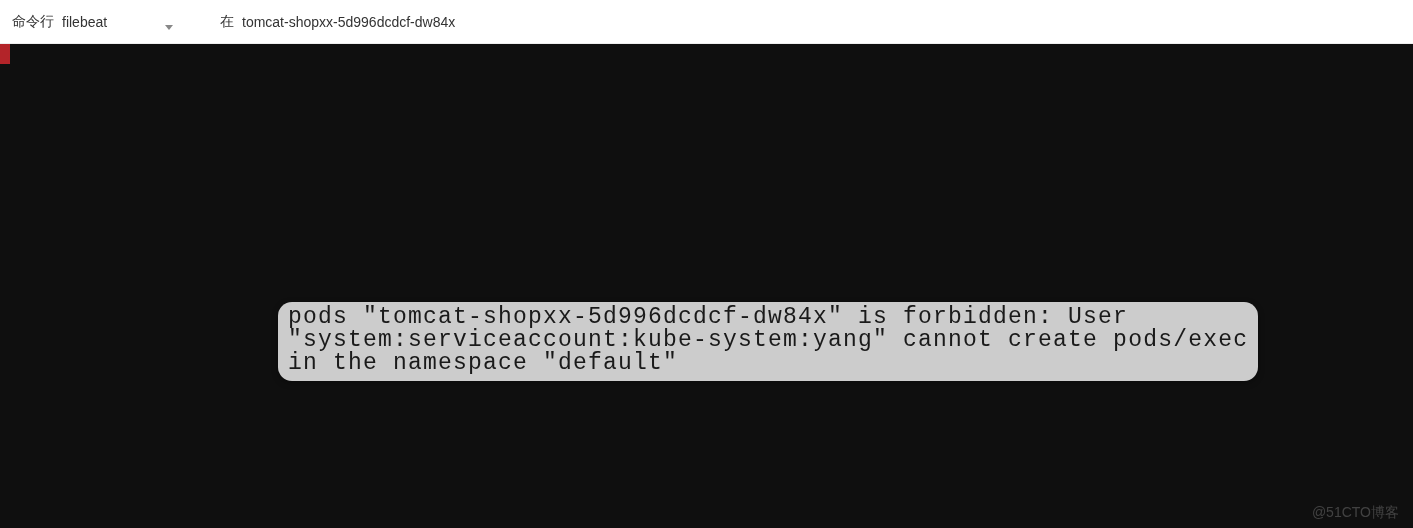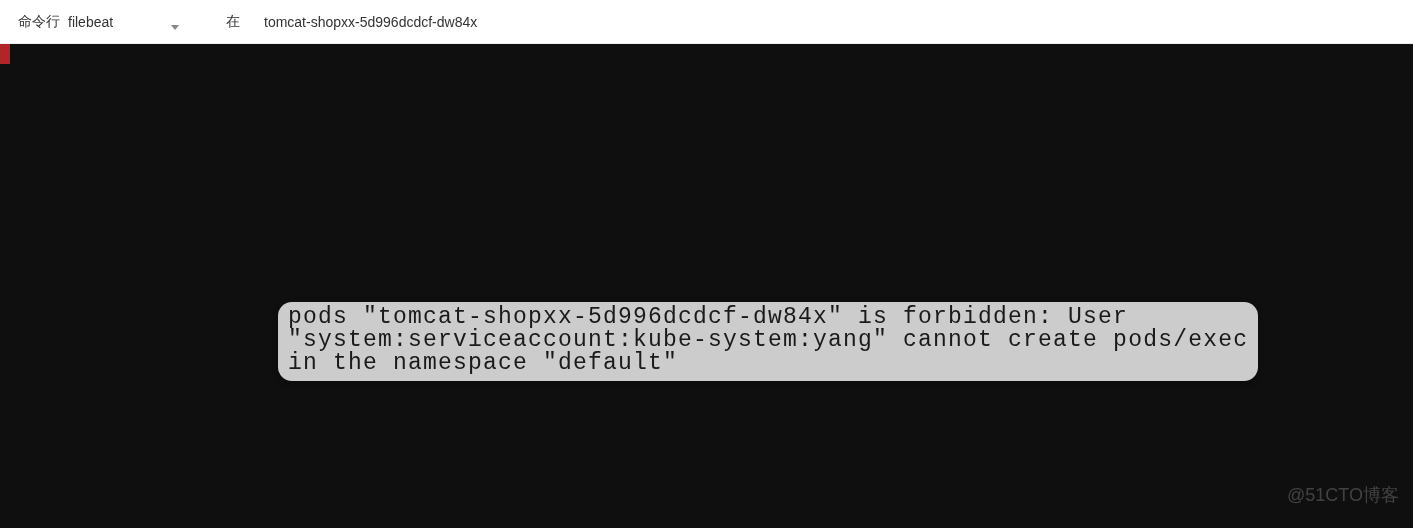--- a/index.html
+++ b/index.html
@@ -13,21 +13,21 @@
       font-family: "Microsoft YaHei", "Segoe UI", Arial, sans-serif;
       background: #ffffff;
       overflow: hidden;
       position: relative;
     }
     .toolbar {
       background: #ffffff;
       height: 44px;
       display: flex;
       align-items: center;
-      padding: 0 18px;
+      padding: 0 12px;
       border-bottom: 1px solid #eee;
       font-size: 14px;
       color: #333;
     }
     .toolbar-label {
       margin-right: 8px;
     }
     .container-select {
       display: flex;
       align-items: flex-end;
@@ -43,21 +43,20 @@
       height: 0;
       border-left: 4px solid transparent;
       border-right: 4px solid transparent;
       border-top: 5px solid #888;
     }
     .at-label {
       margin-right: 8px;
     }
     .pod-name {
       color: #333;
-      margin-left: 16px;
     }
     .terminal-area {
       position: relative;
       width: 100%;
       height: calc(528px - 44px);
       background: #0f0f0f;
     }
     .cursor-block {
       position: absolute;
       top: 0;
@@ -79,23 +78,23 @@
       letter-spacing: 1.2px;
       padding: 4px 10px 6px 10px;
       border-radius: 14px;
       white-space: pre;
       box-shadow: 0 2px 6px rgba(0,0,0,0.35);
       max-width: 1130px;
     }
     .watermark {
       position: absolute;
       right: 14px;
-      bottom: 21px;
+      bottom: 6px;
       color: rgba(160, 160, 160, 0.35);
-      font-size: 18px;
+      font-size: 14px;
       pointer-events: none;
     }
   </style>
 </head>
 <body>
 
 <div class="toolbar">
   <span class="toolbar-label">命令行</span>
   <div class="container-select">
     <span class="value">filebeat</span>

